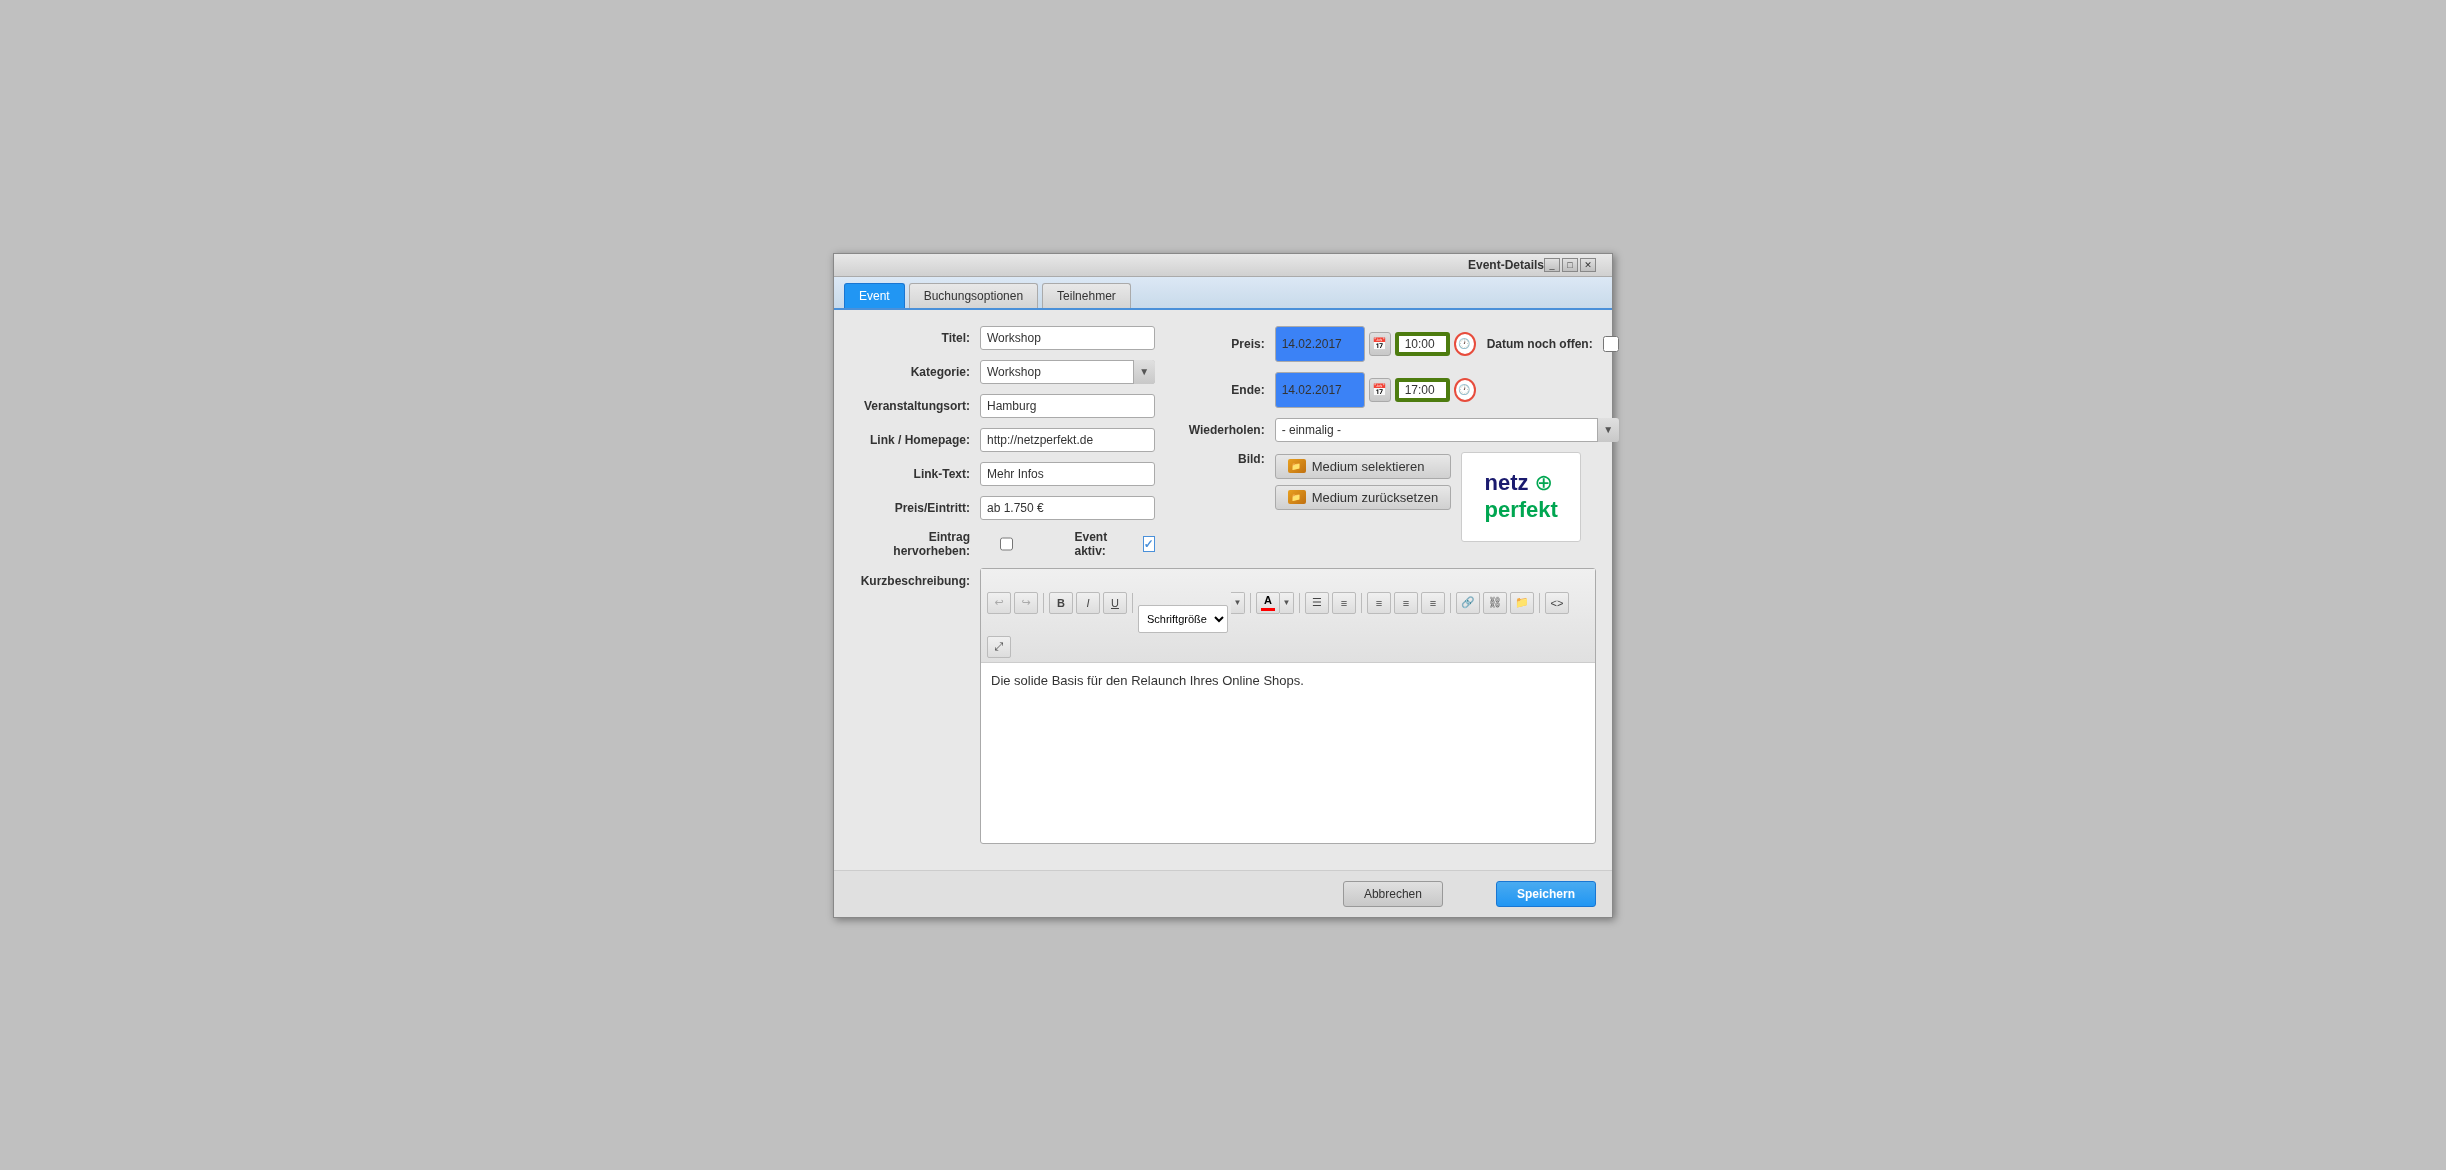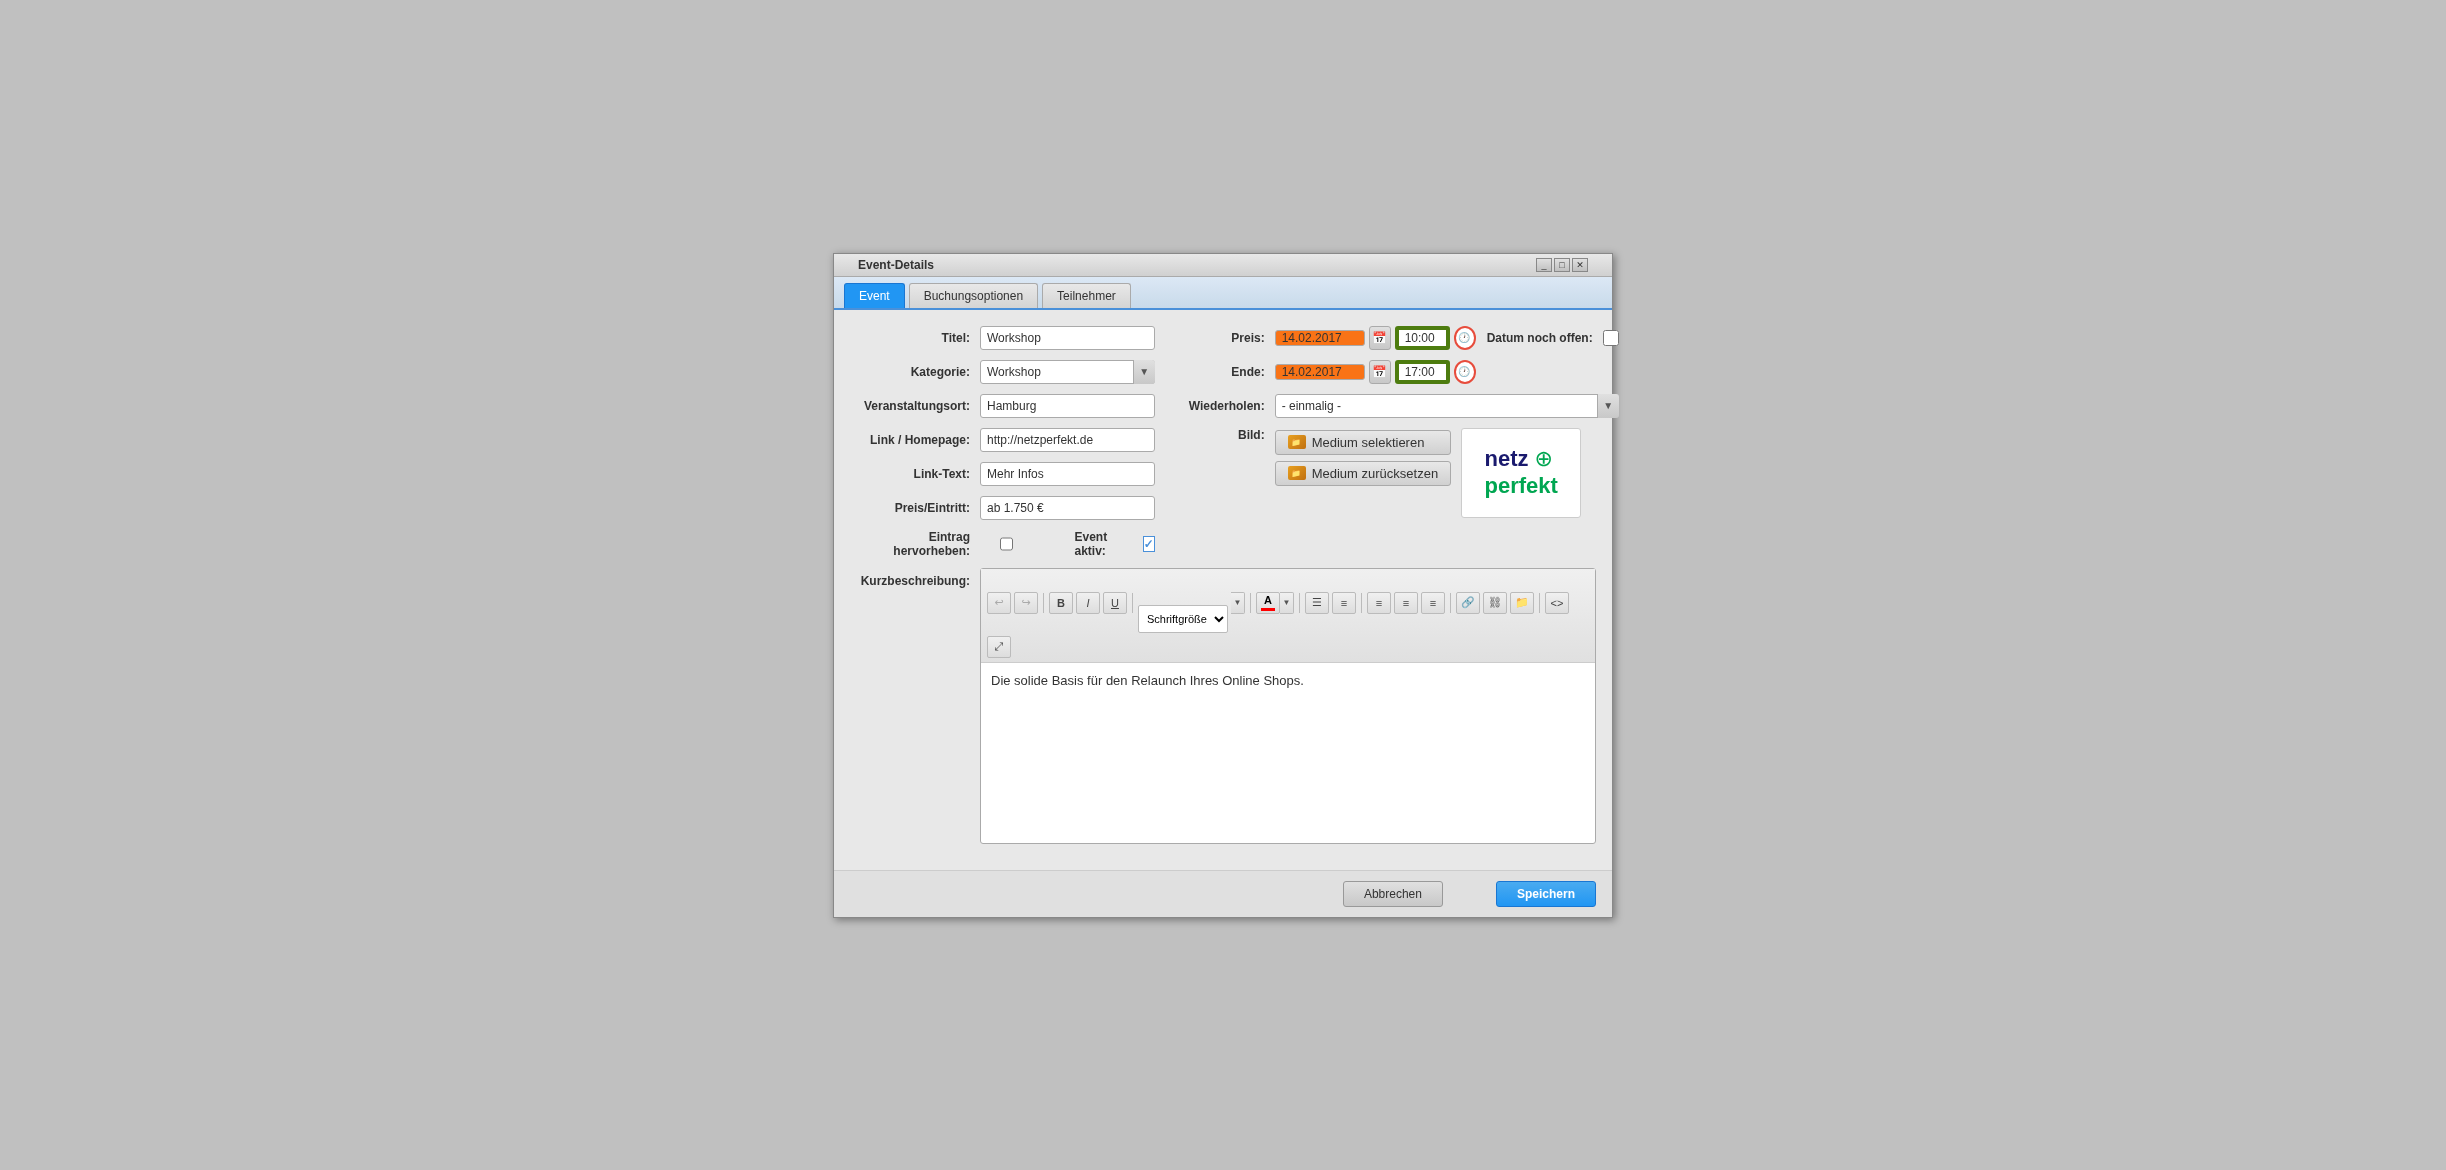--- a/index.html
+++ b/index.html
@@ -15,24 +15,24 @@
     .window {
       width: 780px;
       background: #f0f0f0;
       border: 1px solid #888;
       box-shadow: 2px 2px 8px rgba(0,0,0,0.4);
     }
 
     .title-bar {
       background: linear-gradient(to bottom, #e8e8e8, #d0d0d0);
       border-bottom: 1px solid #aaa;
-      padding: 4px 24px;
-      display: flex;
-      align-items: center;
-      justify-content: space-between;
+      padding: 4px 16px;
+      display: flex;
+      align-items: center;
+      justify-content: flex-end;
     }
 
     .title-bar-text {
       font-size: 12px;
       font-weight: bold;
       color: #333;
     }
 
     .title-bar-controls {
       display: flex;
@@ -162,24 +162,24 @@
       align-items: center;
       gap: 4px;
       flex: 1;
     }
 
     .date-input {
       width: 90px;
       padding: 3px 6px;
       border: 1px solid #aaa;
       border-radius: 3px;
-      background: #f97316;
-      font-size: 12px;
-      color: #333;
-      height: 16px;
+      background: #3b82f6;
+      font-size: 12px;
+      color: #333;
+      height: 36px;
     }
 
     .icon-btn {
       width: 22px;
       height: 24px;
       background: linear-gradient(to bottom, #e0e0e0, #c8c8c8);
       border: 1px solid #aaa;
       border-radius: 3px;
       cursor: pointer;
       display: flex;

